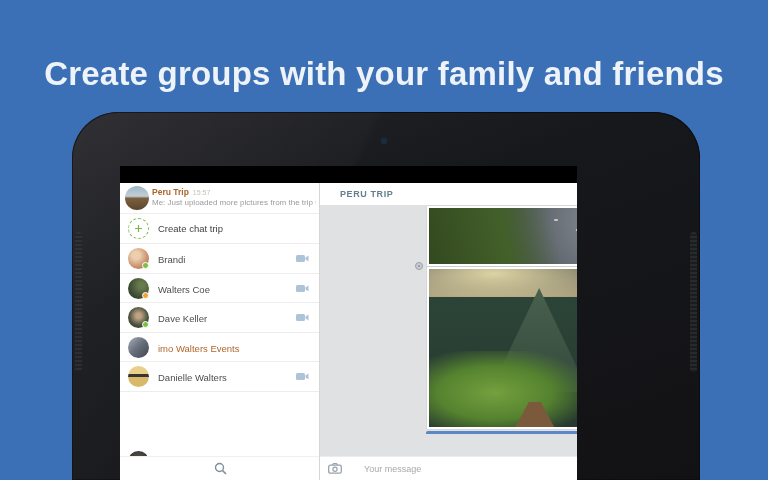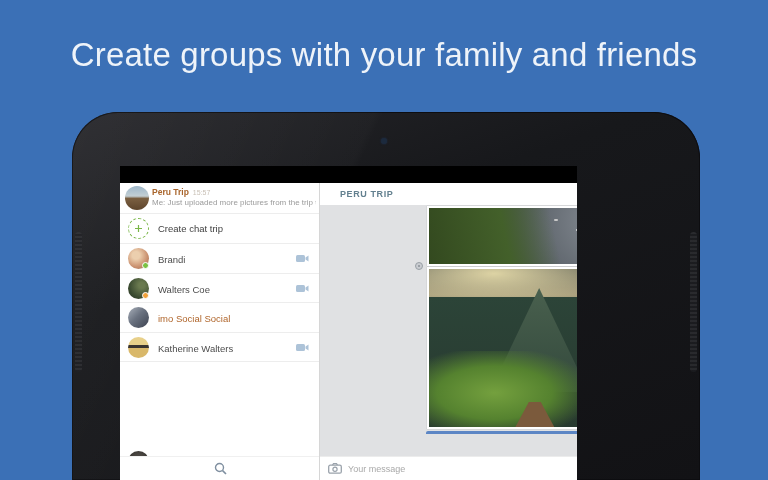--- a/index.html
+++ b/index.html
@@ -1,22 +1,22 @@
 <!DOCTYPE html>
 <html><head>
 <meta charset="utf-8">
 <style>
   * { margin:0; padding:0; box-sizing:border-box; }
   html,body { width:768px; height:480px; overflow:hidden; }
   body { font-family:"Liberation Sans", sans-serif; background:#3b70b6; position:relative; }
 
   
   .banner { position:absolute; left:0; top:0; width:768px; height:113px; background:#3b70b6; }
-  .banner h1 { position:absolute; left:0; right:0; top:36px; text-align:center;
-    font-size:33px; font-weight:400; color:#eef3f9; letter-spacing:0.2px; }
+  .banner h1 { position:absolute; left:0; right:0; top:55px; text-align:center;
+    font-size:33px; font-weight:700; color:#eef3f9; letter-spacing:0.2px; }
 
   
   .tablet { position:absolute; left:72px; top:112px; width:628px; height:368px;
     background:linear-gradient(160deg,#26262a 0%,#17181b 35%,#121215 100%);
     border-radius:46px 46px 0 0; box-shadow:0 0 0 1px #0d0d10 inset; }
   .tablet .gloss { position:absolute; inset:0; border-radius:46px 46px 0 0;
     background:linear-gradient(115deg, rgba(255,255,255,0.05) 0%, rgba(255,255,255,0.015) 38%, rgba(0,0,0,0) 39%); }
   .cam-dot { position:absolute; left:309px; top:26px; width:6px; height:6px; border-radius:50%;
     background:#1c2a3d; box-shadow:0 0 2px #22304a; }
   .grille { position:absolute; width:7px; height:140px; border-radius:4px;
@@ -106,21 +106,21 @@
   .seen { position:absolute; width:8px; height:8px; border-radius:50%;
     background:#c9ccd1; border:1px solid #9aa0a6; }
   .seen:after { content:""; position:absolute; left:2px; top:2px; width:2px; height:2px; border-radius:50%; background:#8a9096; }
   .seen1 { left:95px; top:57px; }
 
   .bubble { position:absolute; left:106px; top:226px; width:225px; height:25px;
     background:#5c86c5; border-radius:2px; padding:2px 6px; color:#fff; }
   .bubble .b-time { font-size:6.5px; color:#bfd0ec; line-height:7px; }
 
   .composer { position:absolute; left:0; bottom:0; width:332px; height:24px; background:#fff;
-    border-top:1px solid #ececec; display:flex; align-items:center; padding:0 8px; gap:6px; }
+    border-top:1px solid #ececec; display:flex; align-items:center; padding:0 8px; gap:22px; }
   .composer input { flex:1; border:none; outline:none; font-size:9px; color:#444;
     font-family:"Liberation Sans",sans-serif; }
   .composer input::placeholder { color:#a9a9a9; }
 
   .icon { display:inline-block; line-height:0; }
 </style>
 </head>
 <body>
 
 <div class="banner">
@@ -179,31 +179,42 @@
           <span class="badge away"></span>
           <span class="cname">Walters Coe</span>
           <span class="vid icon">
             <svg width="13" height="9" viewBox="0 0 13 9">
                 <rect x="0" y="1" width="9" height="7" rx="1.5" fill="#adc3d8"></rect>
                 <path d="M9.5 3.5 12.5 1.5v6L9.5 5.5z" fill="#adc3d8"></path>
               </svg>
           </span>
         </div>
 
+        <div class="row contact">
+          <span class="avatar av-dave"></span>
+          <span class="badge online"></span>
+          <span class="cname">Dave Keller</span>
+          <span class="vid icon">
+            <svg width="13" height="9" viewBox="0 0 13 9">
+                <rect x="0" y="1" width="9" height="7" rx="1.5" fill="#adc3d8"></rect>
+                <path d="M9.5 3.5 12.5 1.5v6L9.5 5.5z" fill="#adc3d8"></path>
+              </svg>
+          </span>
+        </div>
 
 
 
         <div class="row contact group">
           <span class="avatar av-imo"></span>
-          <span class="cname">imo Social Social</span>
+          <span class="cname">imo Walters Events</span>
         </div>
 
         <div class="row contact">
           <span class="avatar av-kath"></span>
-          <span class="cname">Katherine Walters</span>
+          <span class="cname">Danielle Walters</span>
           <span class="vid icon">
             <svg width="13" height="9" viewBox="0 0 13 9">
                 <rect x="0" y="1" width="9" height="7" rx="1.5" fill="#adc3d8"></rect>
                 <path d="M9.5 3.5 12.5 1.5v6L9.5 5.5z" fill="#adc3d8"></path>
               </svg>
           </span>
         </div>
 
         <div class="partial-av"></div>
 

